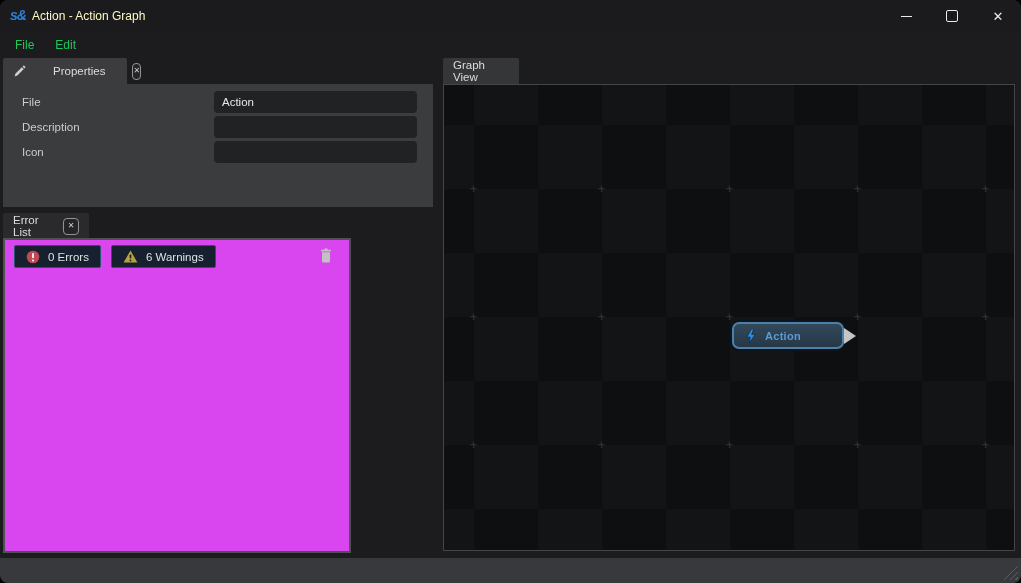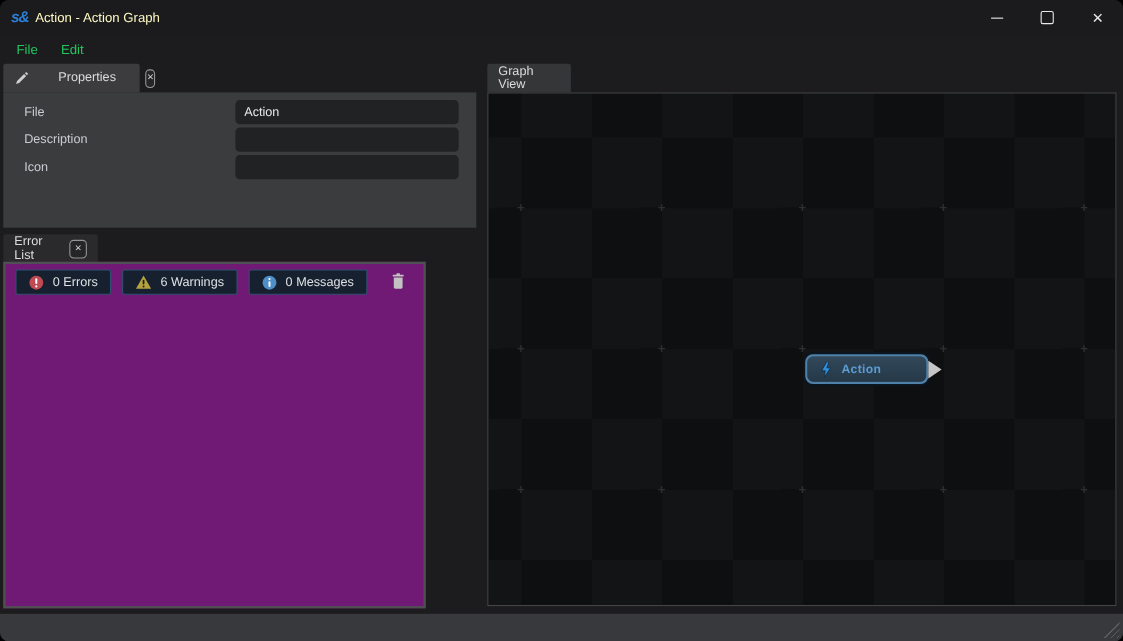--- a/index.html
+++ b/index.html
@@ -26,21 +26,21 @@
     display:flex;align-items:center;justify-content:center;font-size:8px;line-height:1;cursor:pointer;}
   
   .tab-properties{left:3px;top:58px;width:124px;background:#3c3c3e;gap:27px;}
   .panel-properties{position:absolute;left:3px;top:84px;width:430px;height:123px;background:#3a3c3e;}
   .prop-row{position:absolute;left:0;width:100%;height:22px;}
   .prop-label{position:absolute;left:19px;top:0;height:22px;line-height:22px;font-size:11.5px;color:#c9cdd1;}
   .prop-input{position:absolute;left:211px;top:0;width:187px;height:22px;background:#202224;border:none;border-radius:4px;
     color:#e8e8e8;font-size:11.5px;padding:0 8px;font-family:"Liberation Sans",sans-serif;outline:none;}
   
   .tab-errorlist{left:3px;top:213px;width:86px;background:#2a2a2c;}
-  .panel-errors{position:absolute;left:3px;top:238px;width:384px;height:315px;background:#701a75;border:2px solid #4e5052;box-sizing:border-box;}
+  .panel-errors{position:absolute;left:3px;top:238px;width:348px;height:315px;background:#d946ef;border:2px solid #4e5052;box-sizing:border-box;}
   .error-toolbar{position:absolute;left:9px;top:5px;display:flex;gap:10px;}
   .filter-btn{height:23px;display:inline-flex;align-items:center;gap:8px;padding:0 11px;background:#16202e;
     border:1px solid #2f5070;border-radius:2px;color:#dde1e4;font-size:11.5px;cursor:pointer;box-sizing:border-box;}
   .trash-btn{position:absolute;right:16px;top:7px;width:14px;height:16px;cursor:pointer;display:flex;align-items:center;justify-content:center;}
   
   .tab-graph{left:443px;top:58px;width:76px;background:#343638;}
   .canvas{position:absolute;left:443px;top:84px;width:572px;height:467px;border:1px solid #454547;box-sizing:border-box;
     background-color:#0e0f10;
     background-image:conic-gradient(#131416 0 25%, #0e0f10 0 50%, #131416 0 75%, #0e0f10 0);
     background-size:128px 128px;background-position:30px 40px;overflow:hidden;}
@@ -127,30 +127,20 @@
       <button class="filter-btn">
         <span>
           <svg width="15" height="13" viewBox="0 0 15 13">
               <path d="M7.5 0.5 L14.4 12.4 L0.6 12.4 Z" fill="#b3a23f"></path>
               <rect x="6.7" y="4.4" width="1.6" height="4.2" rx="0.8" fill="#1c1c1c"></rect>
               <circle cx="7.5" cy="10.4" r="0.9" fill="#1c1c1c"></circle>
             </svg>
         </span>
         <span>6 Warnings</span>
       </button>
-      <button class="filter-btn">
-        <span>
-          <svg width="14" height="14" viewBox="0 0 14 14">
-              <circle cx="7" cy="7" r="6.3" fill="#4f8fc7"></circle>
-              <circle cx="7" cy="3.7" r="1" fill="#fff"></circle>
-              <rect x="6.1" y="5.6" width="1.8" height="5.2" rx="0.9" fill="#fff"></rect>
-            </svg>
-        </span>
-        <span>0 Messages</span>
-      </button>
     </div>
     <div class="trash-btn">
       <span>
         <svg width="12" height="15" viewBox="0 0 12 15">
             <rect x="4.4" y="0.5" width="3.2" height="2" rx="0.5" fill="#c2c2c2"></rect>
             <rect x="1" y="1.8" width="10" height="1.6" rx="0.4" fill="#c2c2c2"></rect>
             <path d="M2 4.2 h8 v9 a1.3 1.3 0 0 1 -1.3 1.3 h-5.4 a1.3 1.3 0 0 1 -1.3 -1.3 Z" fill="#c2c2c2"></path>
           </svg>
       </span>
     </div>

